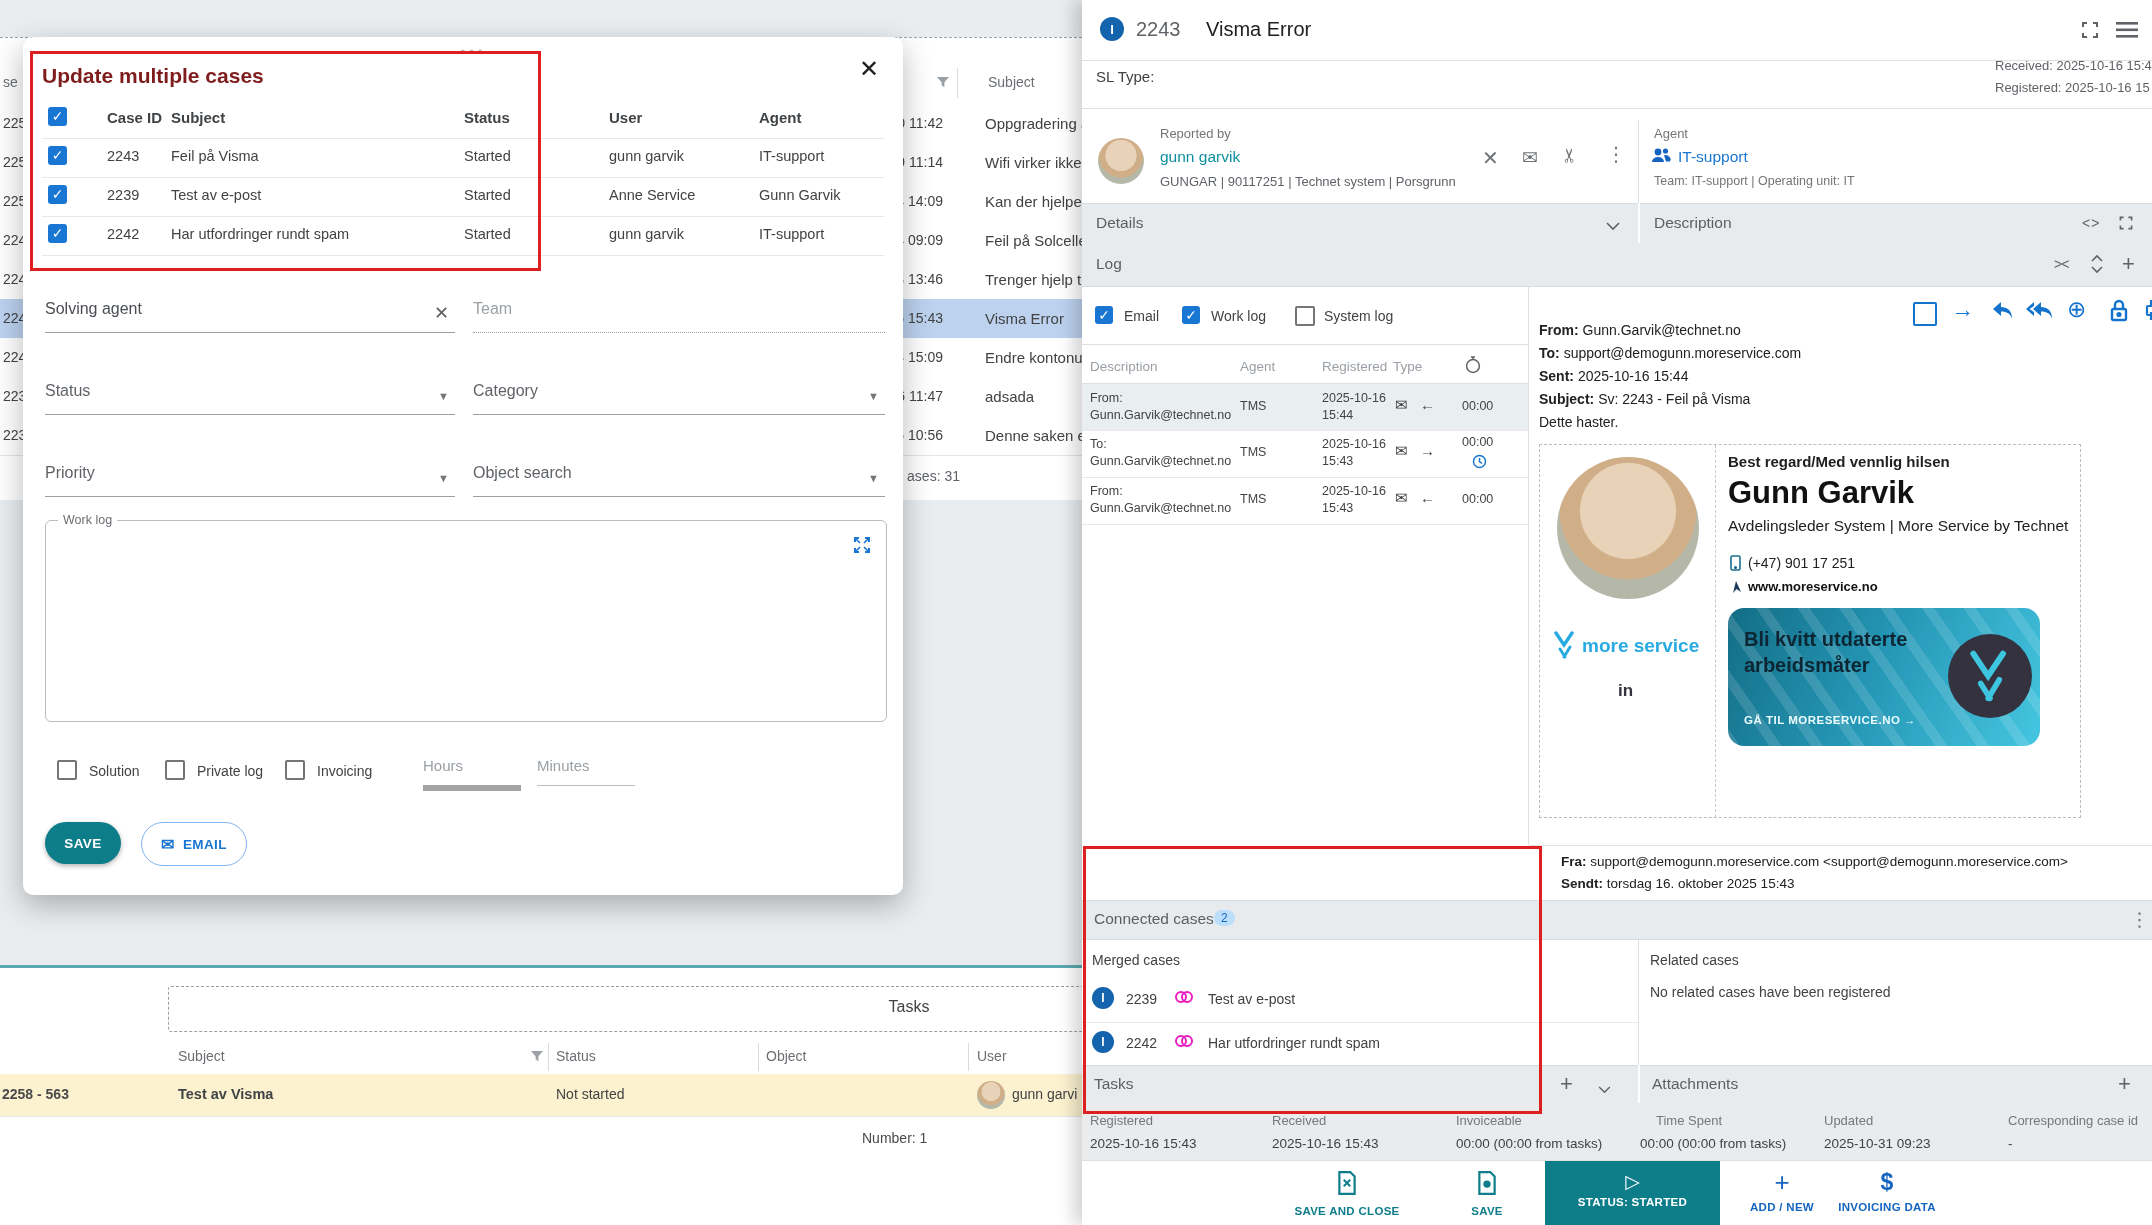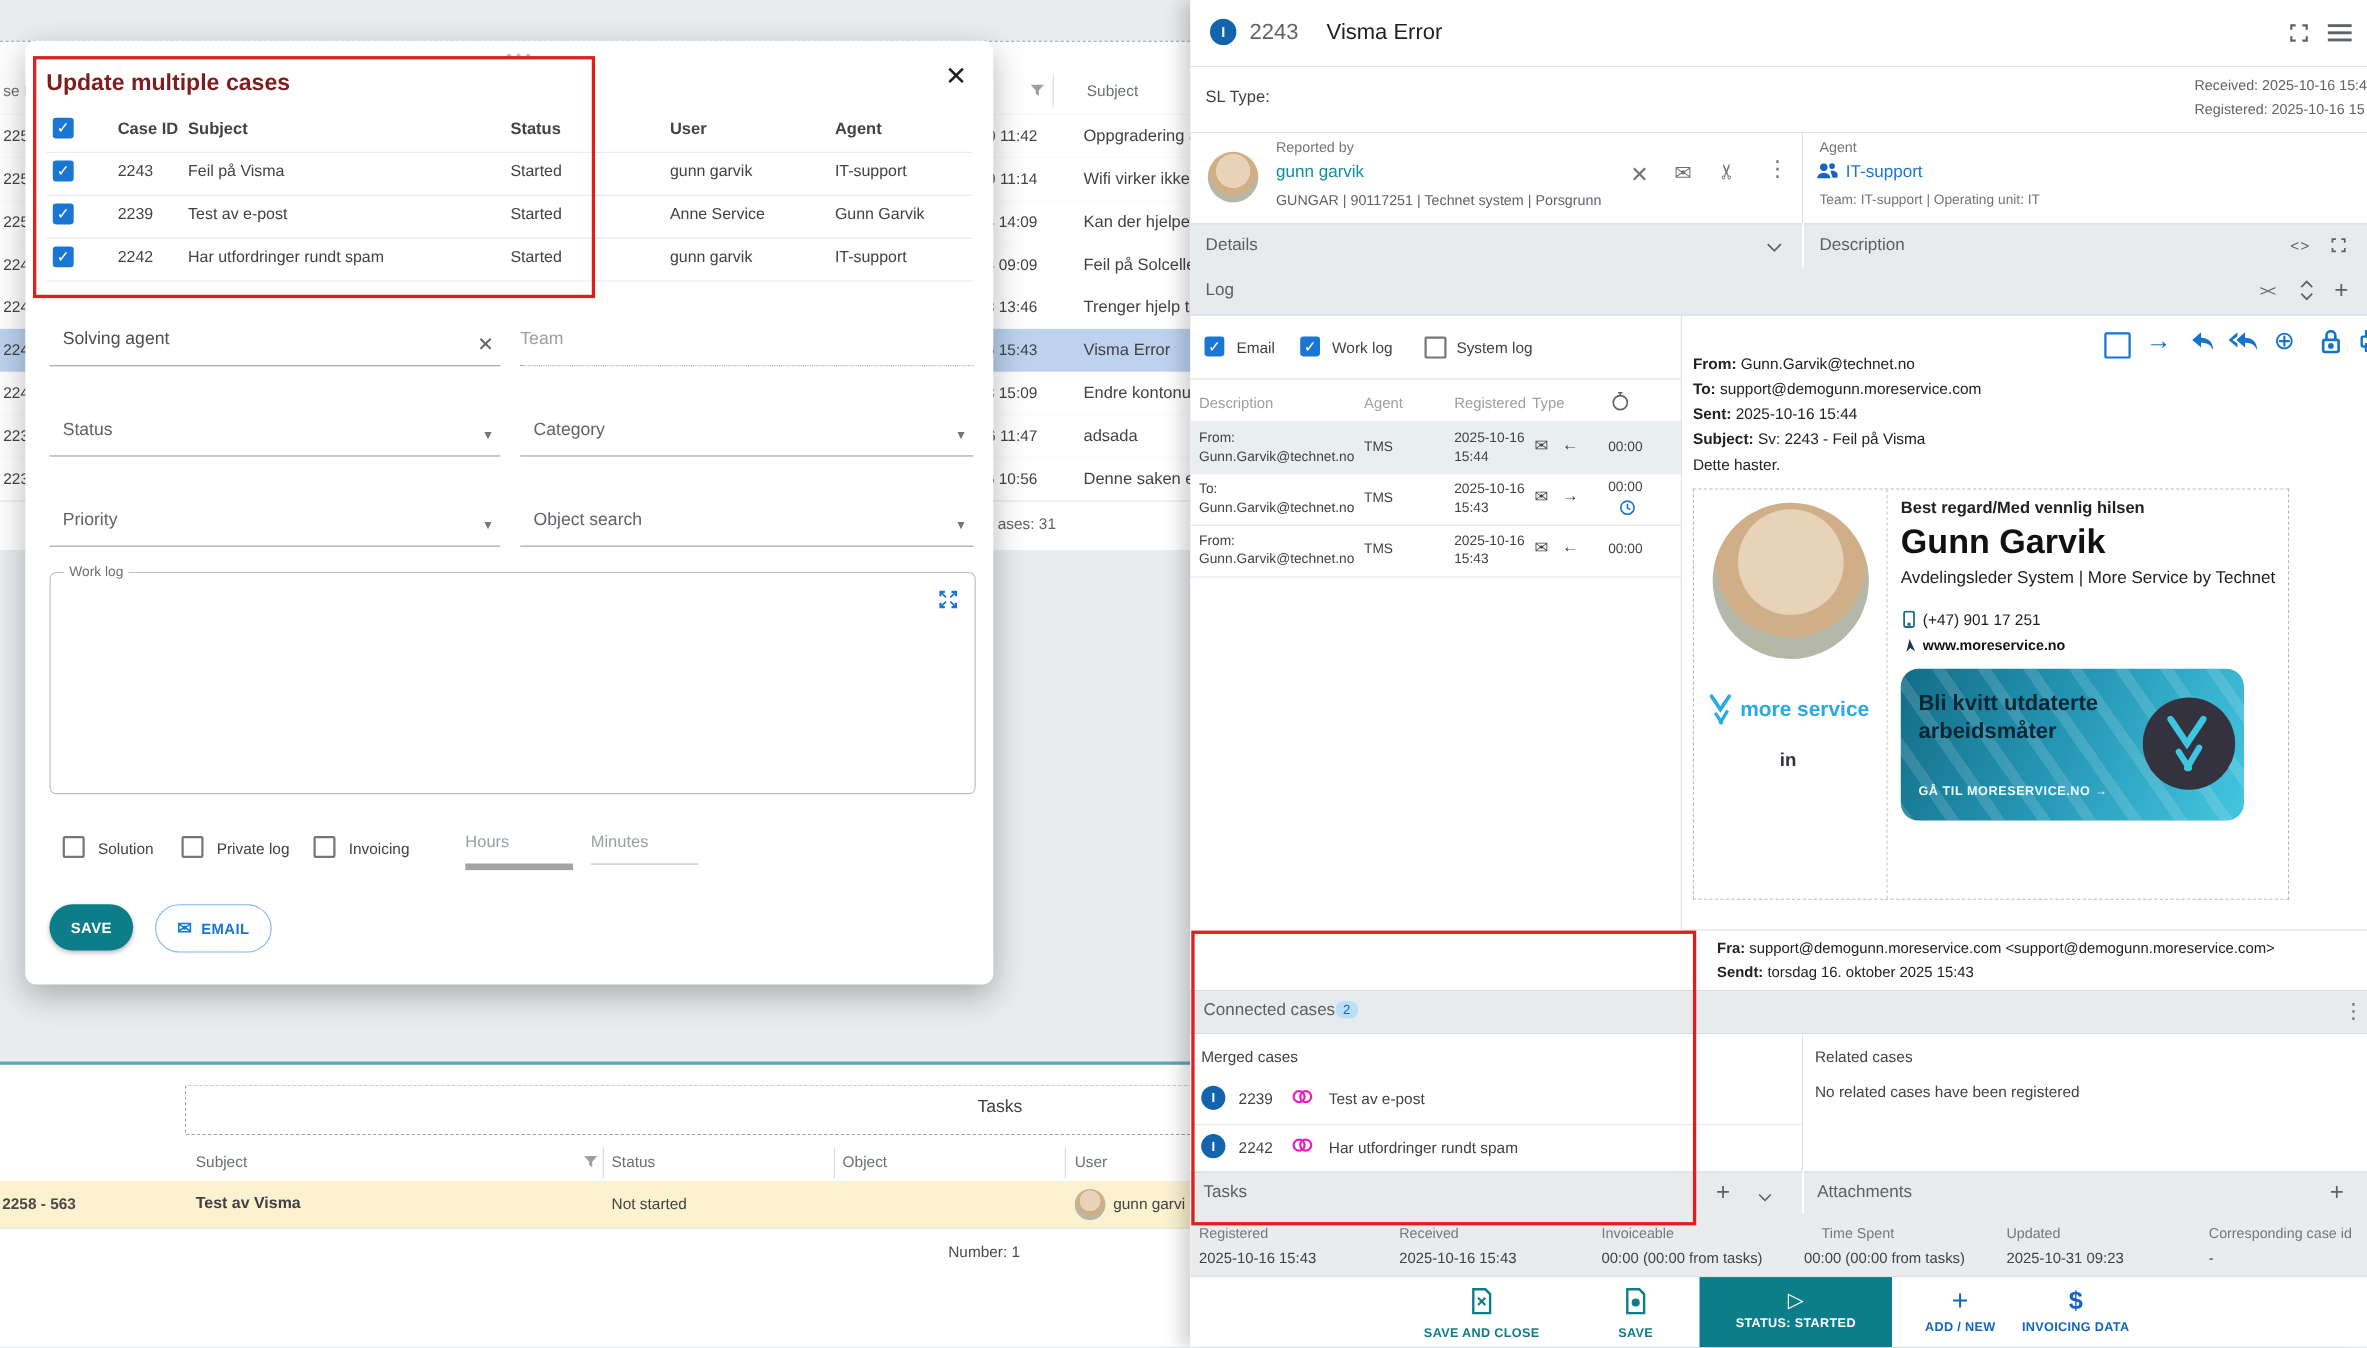--- a/index.html
+++ b/index.html
@@ -18,21 +18,21 @@
   .dashline{border-top:1px dashed #9aa0a5;}
   
   .modal{position:absolute;left:23px;top:37px;width:880px;height:858px;background:#fff;border-radius:10px;
          box-shadow:0 10px 30px rgba(0,0,0,.28);}
   .m-title{font-size:21px;font-weight:bold;color:#7f1d1d;}
   .m-th{font-size:15px;font-weight:bold;color:#3f4346;}
   .m-td{font-size:14.5px;color:#424242;}
   .cb{width:19px;height:19px;border-radius:3px;background:#1976d2;color:#fff;font-size:14px;line-height:19px;text-align:center;}
   .cb-empty{width:16px;height:16px;border-radius:2px;border:2px solid #757575;background:#fff;}
   .rline{border-bottom:1px solid #e6e8ea;}
-  .flabel{font-size:16px;color:#5f6368;margin-left:12px;}
+  .flabel{font-size:16px;color:#5f6368;}
   .fplace{font-size:16px;color:#9aa0a6;}
   .uline{border-bottom:1px solid #9e9e9e;}
   .uline-dot{border-bottom:1px dotted #9e9e9e;}
   .dd{font-size:11px;color:#757575;}
   .fieldset{position:absolute;border:1px solid #bdbdbd;border-radius:6px;}
   .legend{position:absolute;top:-8px;left:12px;background:#fff;padding:0 5px;font-size:12.5px;color:#6b6f73;}
   .pill{border-radius:22px;font-size:13.5px;font-weight:bold;letter-spacing:.4px;display:flex;align-items:center;justify-content:center;}
   .pill-teal{background:#0e7d8a;color:#fff;box-shadow:0 2px 5px rgba(0,0,0,.3);}
   .pill-line{background:#fff;color:#1976d2;border:1px solid #7fb5f0;gap:8px;}
   
@@ -279,21 +279,21 @@
         <svg width="22" height="18" viewBox="0 0 22 18">
             <g fill="#5f6368">
               <rect y="1" width="22" height="2.6"></rect>
               <rect y="7.5" width="22" height="2.6"></rect>
               <rect y="14" width="22" height="2.6"></rect>
             </g>
           </svg>
       </span>
     </div>
 
-    <div class="abs" style="left:0;top:60px;width:1070px;height:60px;border-bottom:1px solid #e0e0e0;">
+    <div class="abs" style="left:0;top:48px;width:1070px;height:60px;border-bottom:1px solid #e0e0e0;">
       <span class="abs" style="left:14px;top:20px;font-size:15px;color:#424242;">SL Type:</span>
       <span class="abs nowrap" style="left:913px;top:10px;font-size:13px;color:#5f6368;">Received: 2025-10-16 15:4</span>
       <span class="abs nowrap" style="left:913px;top:32px;font-size:13px;color:#5f6368;">Registered: 2025-10-16 15</span>
     </div>
 
     <div class="abs" style="left:0;top:120px;width:1070px;height:83px;">
       <span class="abs avatar" style="left:16px;top:18px;width:46px;height:46px;"></span>
       <span class="abs gray13" style="left:78px;top:6px;">Reported by</span>
       <span class="abs teal-link" style="left:78px;top:28px;font-size:15.5px;">gunn garvik</span>
       <span class="abs nowrap" style="left:78px;top:54px;font-size:13px;color:#5f6368;">GUNGAR | 90117251 | Technet system | Porsgrunn</span>

